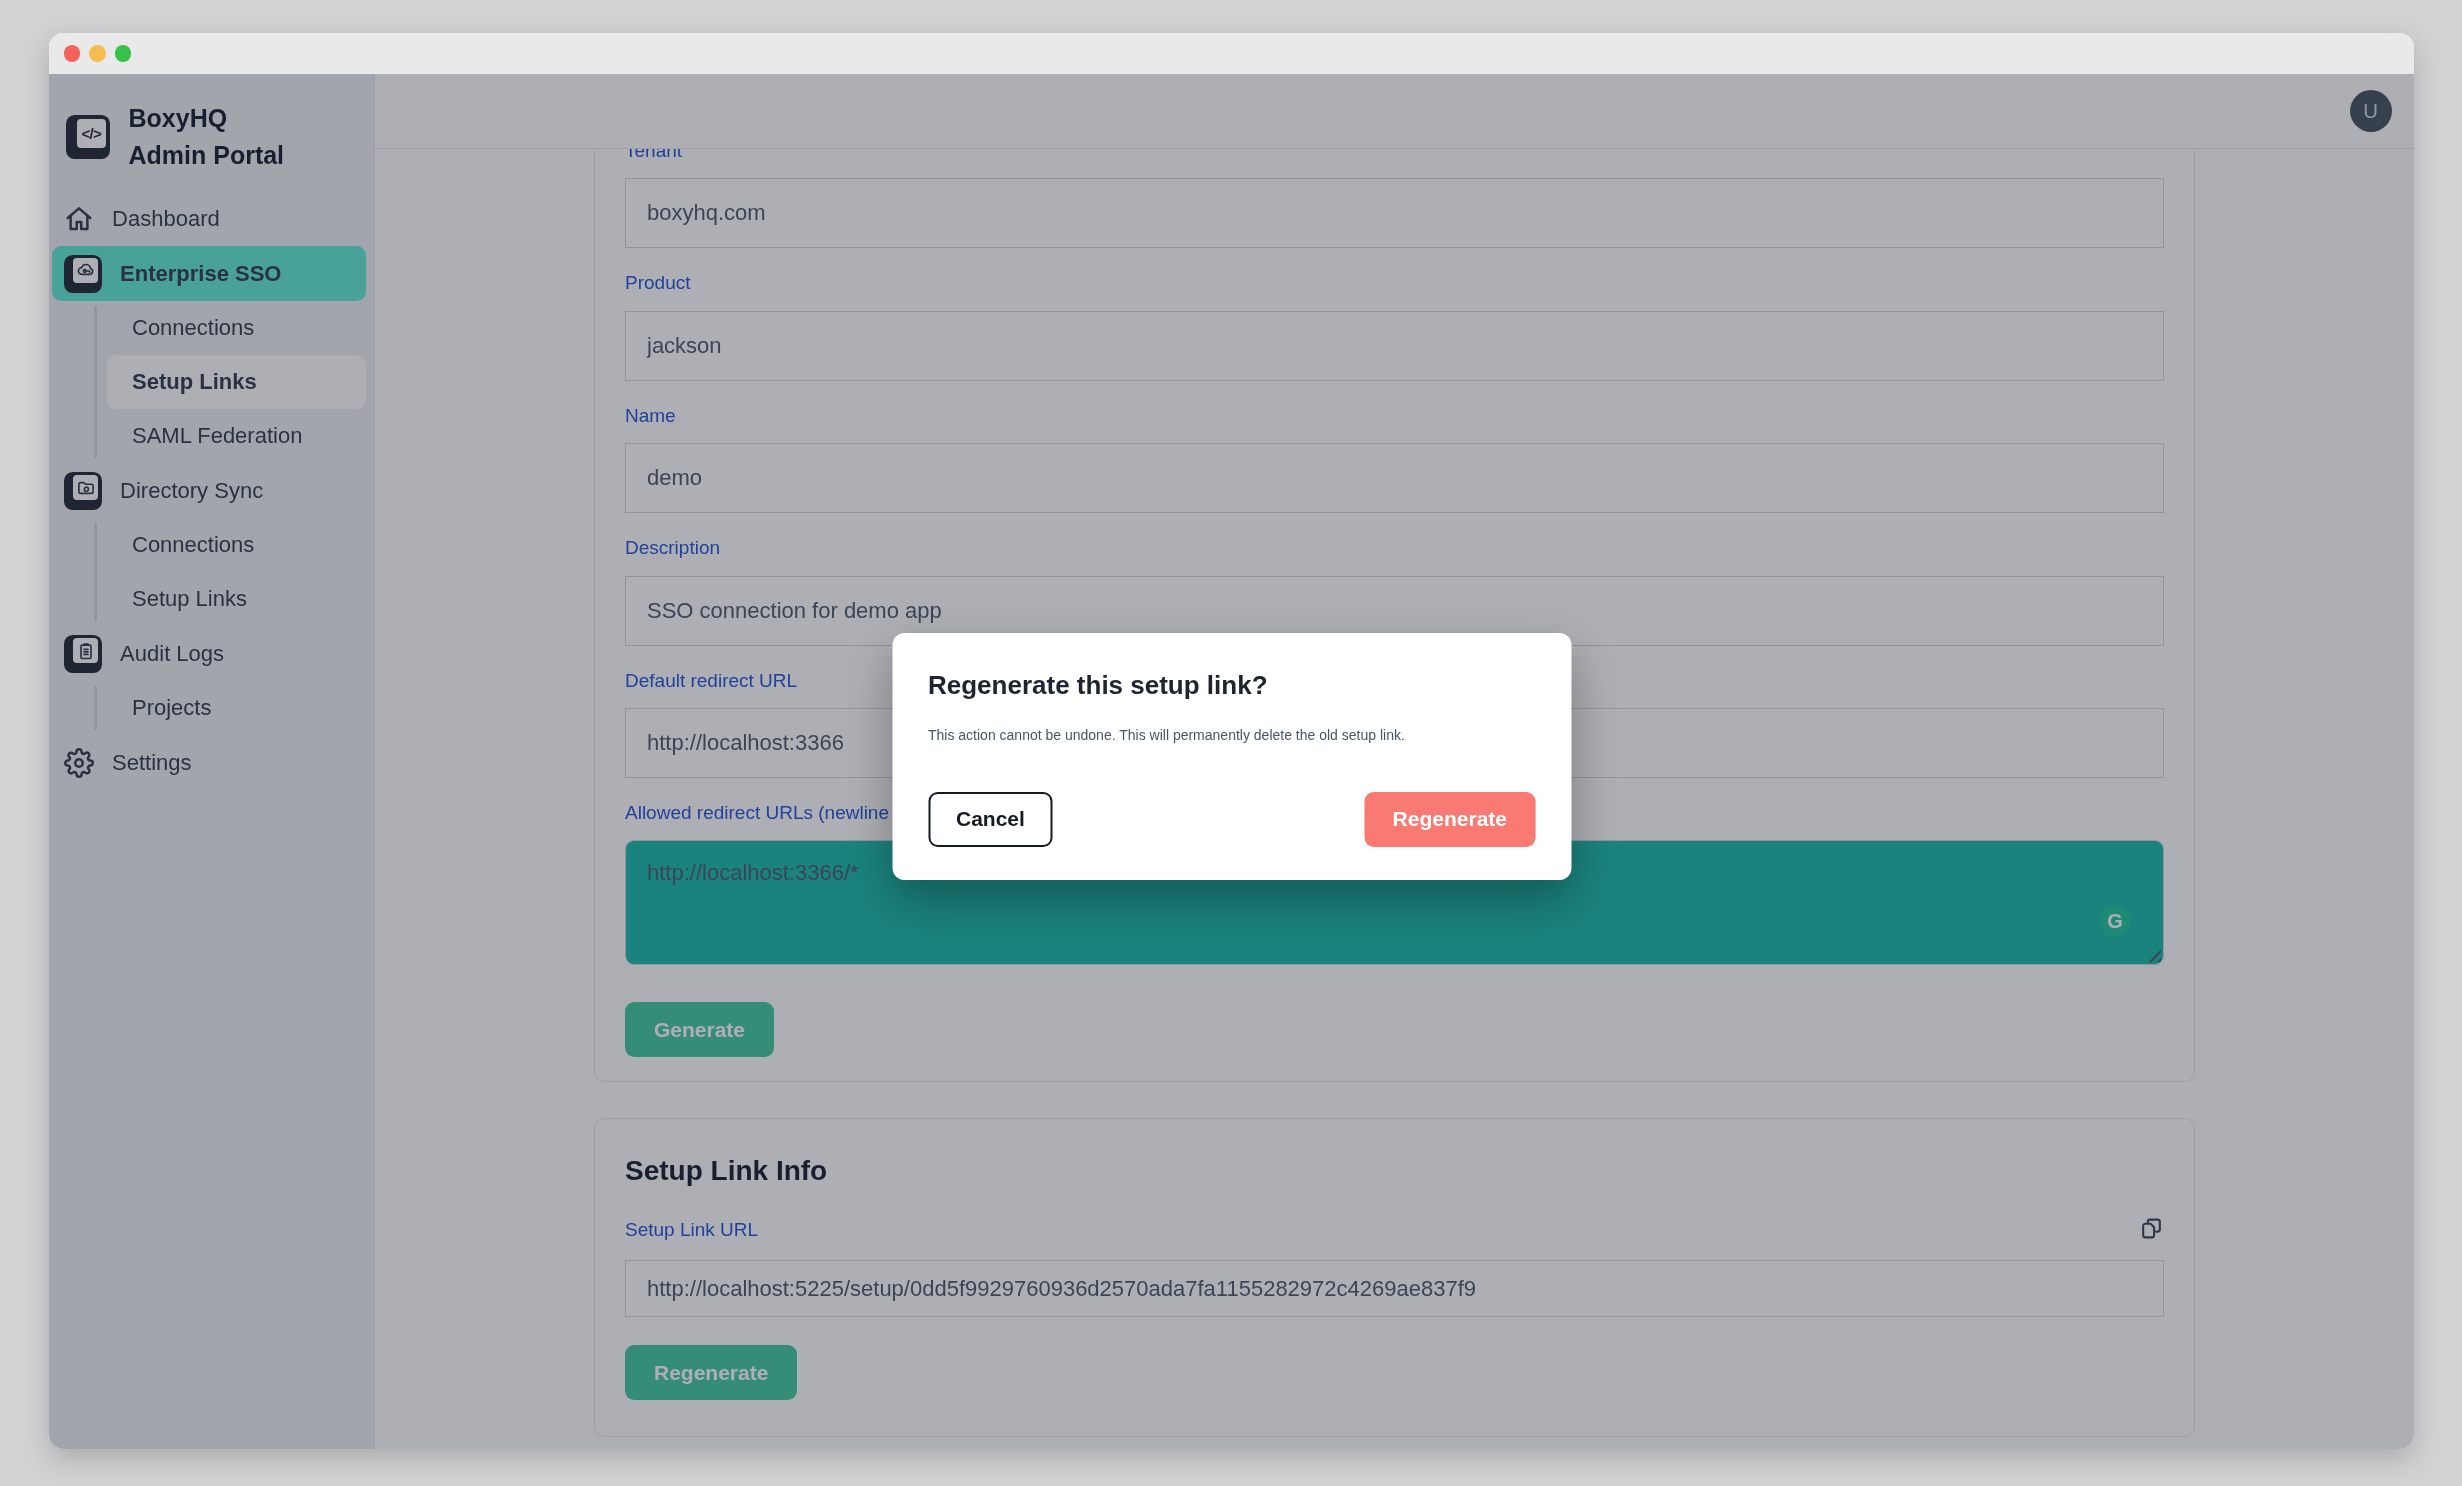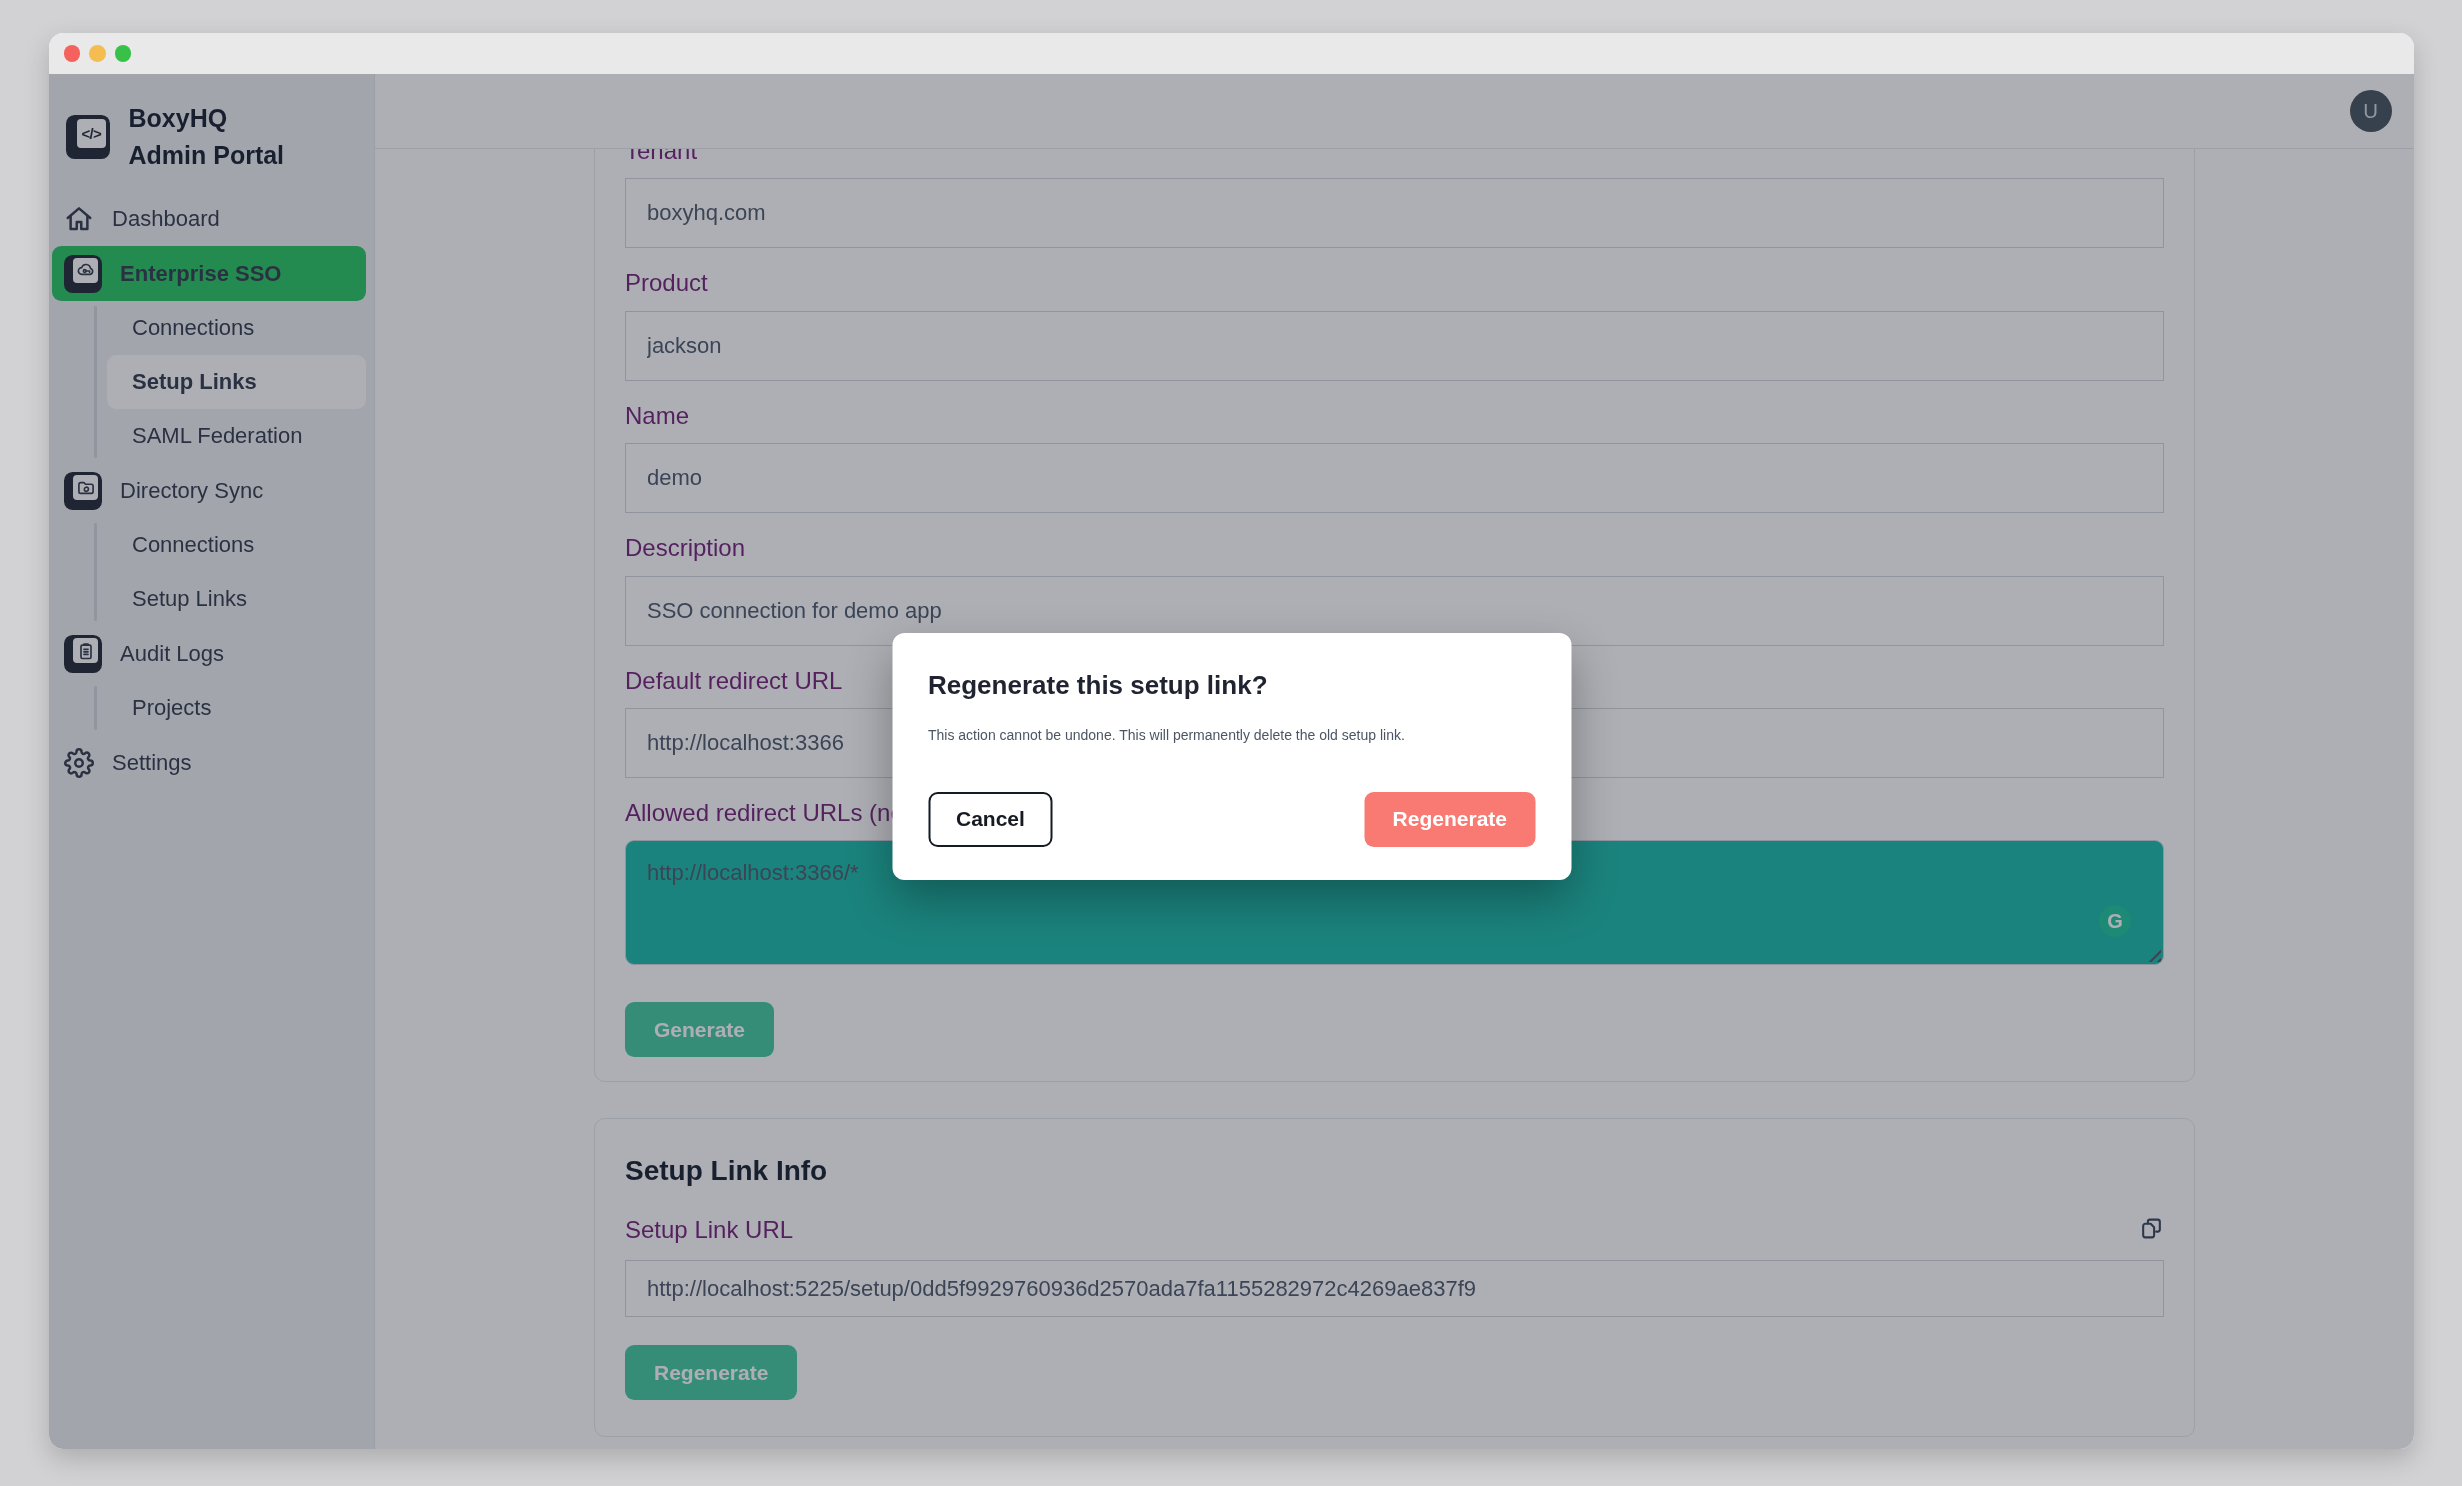--- a/index.html
+++ b/index.html
@@ -28,40 +28,40 @@
   .logo-title{font-size:25px;font-weight:700;color:#101828;line-height:37px;width:171px;}
   .keycap{position:relative;flex:none;}
   .keycap .back{position:absolute;inset:0;background:#1a2130;border-radius:8.6px;}
   .keycap .face{position:absolute;background:#ffffff;border:2.6px solid #1a2130;border-radius:6px;display:flex;align-items:center;justify-content:center;box-sizing:border-box;}
   .kc-lg{width:44px;height:44px;}
   .kc-lg .face{left:8.6px;top:2px;right:2px;bottom:8.6px;font-size:15px;font-weight:700;color:#1a2130;letter-spacing:-0.7px;}
   .kc-sm{width:38px;height:38px;}
   .kc-sm .face{left:7.3px;top:1.3px;right:1.3px;bottom:7.3px;}
   .menu{padding:0;}
   .mi{height:55px;display:flex;align-items:center;gap:18.5px;margin:0 8px 0 2.6px;padding-left:12px;border-radius:9.2px;}
-  .mi.active{background:#22c55e;}
+  .mi.active{background:#5eead4;}
   .mi .ml{font-size:22px;color:#2d3547;font-weight:500;}
   .mi.active .ml{font-weight:700;}
   .sub{position:relative;margin-left:45px;}
   .sub .guide{position:absolute;left:0;top:5.3px;bottom:5.3px;width:2.6px;border-radius:1.3px;background:#d0d5dd;}
   .si{height:54px;display:flex;align-items:center;padding-left:25px;margin:0 8px 0 13px;border-radius:9.2px;}
   .si .ml{font-size:22px;color:#2d3547;font-weight:400;}
   .si.active{background:#ffffff;}
   .si.active .ml{font-weight:700;}
   .icn{display:flex;align-items:center;justify-content:center;flex:none;}
   
   .main{flex:1;display:flex;flex-direction:column;background:#ffffff;min-width:0;}
   .header{height:74px;border-bottom:1.3px solid #e5e7eb;display:flex;align-items:center;justify-content:flex-end;padding-right:22.4px;flex:none;background:#ffffff;}
   .avatar{width:42px;height:42px;border-radius:50%;background:#424c5a;color:#cfd8e3;display:flex;align-items:center;justify-content:center;font-size:20.4px;}
   .content{flex:1;overflow:hidden;position:relative;}
   .page-inner{width:1601px;margin:-63px auto 0 auto;}
   .card{border:1.3px solid #e3e6ea;border-radius:10.6px;background:#ffffff;box-sizing:border-box;}
   .card1{padding:53px 30px 24px 30px;}
   .card2{margin-top:36px;padding:36px 30px 36px 30px;}
-  .f-label{font-size:24px;color:#701a75;font-weight:500;line-height:22.4px;margin-bottom:16px;}
+  .f-label{font-size:19px;color:#1d4ed8;font-weight:500;line-height:22.4px;margin-bottom:16px;}
   .f-input{display:block;width:100%;height:70px;box-sizing:border-box;border:1.3px solid #cfd4dc;border-radius:0;background:#ffffff;padding:0 21px;font-size:22px;color:#475467;font-family:"Liberation Sans","DejaVu Sans",sans-serif;margin-bottom:24px;outline:none;}
   .f-area-wrap{position:relative;margin-bottom:37px;}
   .f-area{display:block;width:100%;height:125px;box-sizing:border-box;border:1.3px solid #cfd4dc;border-radius:9.2px;background:#14b8a6;padding:18.5px 21px;font-size:22px;color:#475467;font-family:"Liberation Sans","DejaVu Sans",sans-serif;resize:none;outline:none;}
   .grammarly{position:absolute;right:33px;bottom:28px;width:32px;height:32px;border-radius:50%;background:#15c39a;color:#ffffff;display:flex;align-items:center;justify-content:center;font-size:20px;font-weight:700;}
   .resize-handle{position:absolute;right:3.3px;bottom:3.3px;width:16px;height:16px;overflow:hidden;}
   .resize-handle::before{content:"";position:absolute;right:-4px;bottom:4px;width:20px;height:2px;background:#4a5160;transform:rotate(-45deg);}
   .resize-handle::after{content:"";position:absolute;right:-5.3px;bottom:0px;width:14.5px;height:2px;background:#4a5160;transform:rotate(-45deg);}
   .btn{display:inline-flex;align-items:center;justify-content:center;border:none;border-radius:9.2px;font-size:21px;font-weight:600;font-family:"Liberation Sans","DejaVu Sans",sans-serif;cursor:pointer;}
   .btn-teal{background:#3fc89d;color:#ffffff;height:55px;padding:0 29px;}
   .section-title{font-size:28px;font-weight:700;color:#101828;margin-bottom:29px;}

